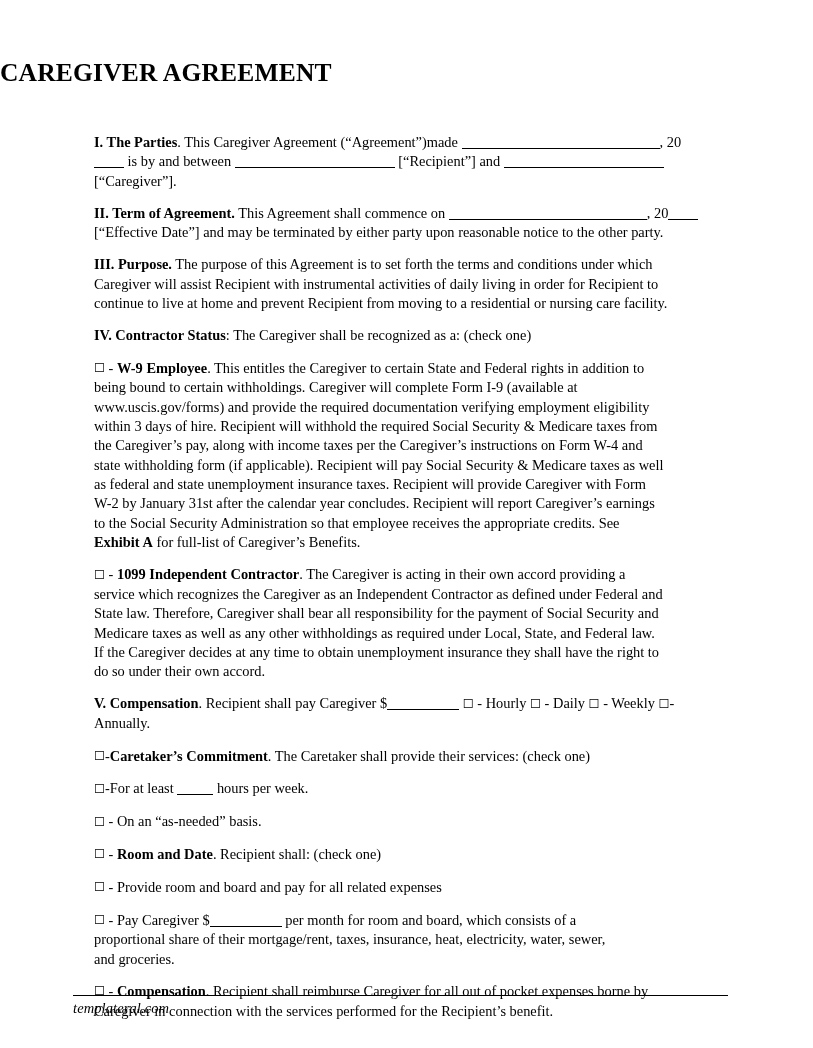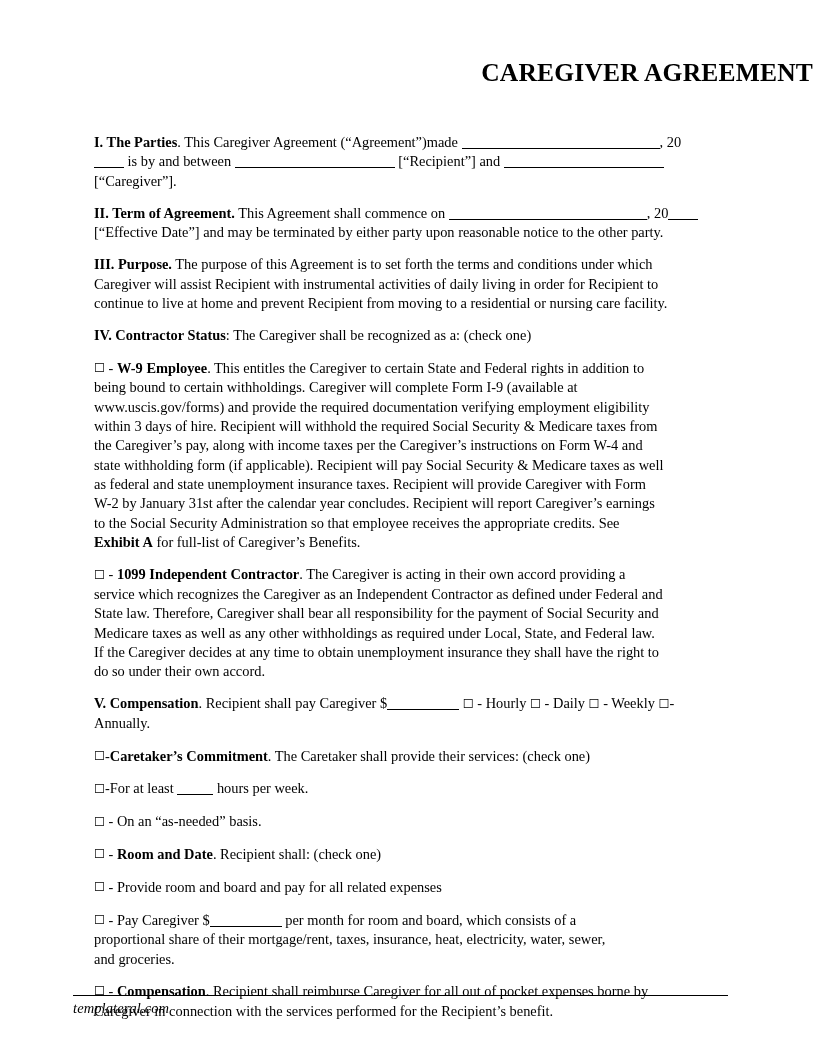--- a/index.html
+++ b/index.html
@@ -23,21 +23,21 @@
     width: 813px;
     height: 1048px;
     box-sizing: border-box;
     padding: 0;
   }
   .doc-title {
     position: absolute;
     left: 0;
     top: 58px;
     width: 813px;
-    text-align: right;
+    text-align: left;
     font-size: 25.5px;
     font-weight: bold;
     letter-spacing: 0.2px;
     line-height: 1.15;
   }
   .body-area {
     position: absolute;
     left: 94px;
     top: 133px;
     width: 622px;

